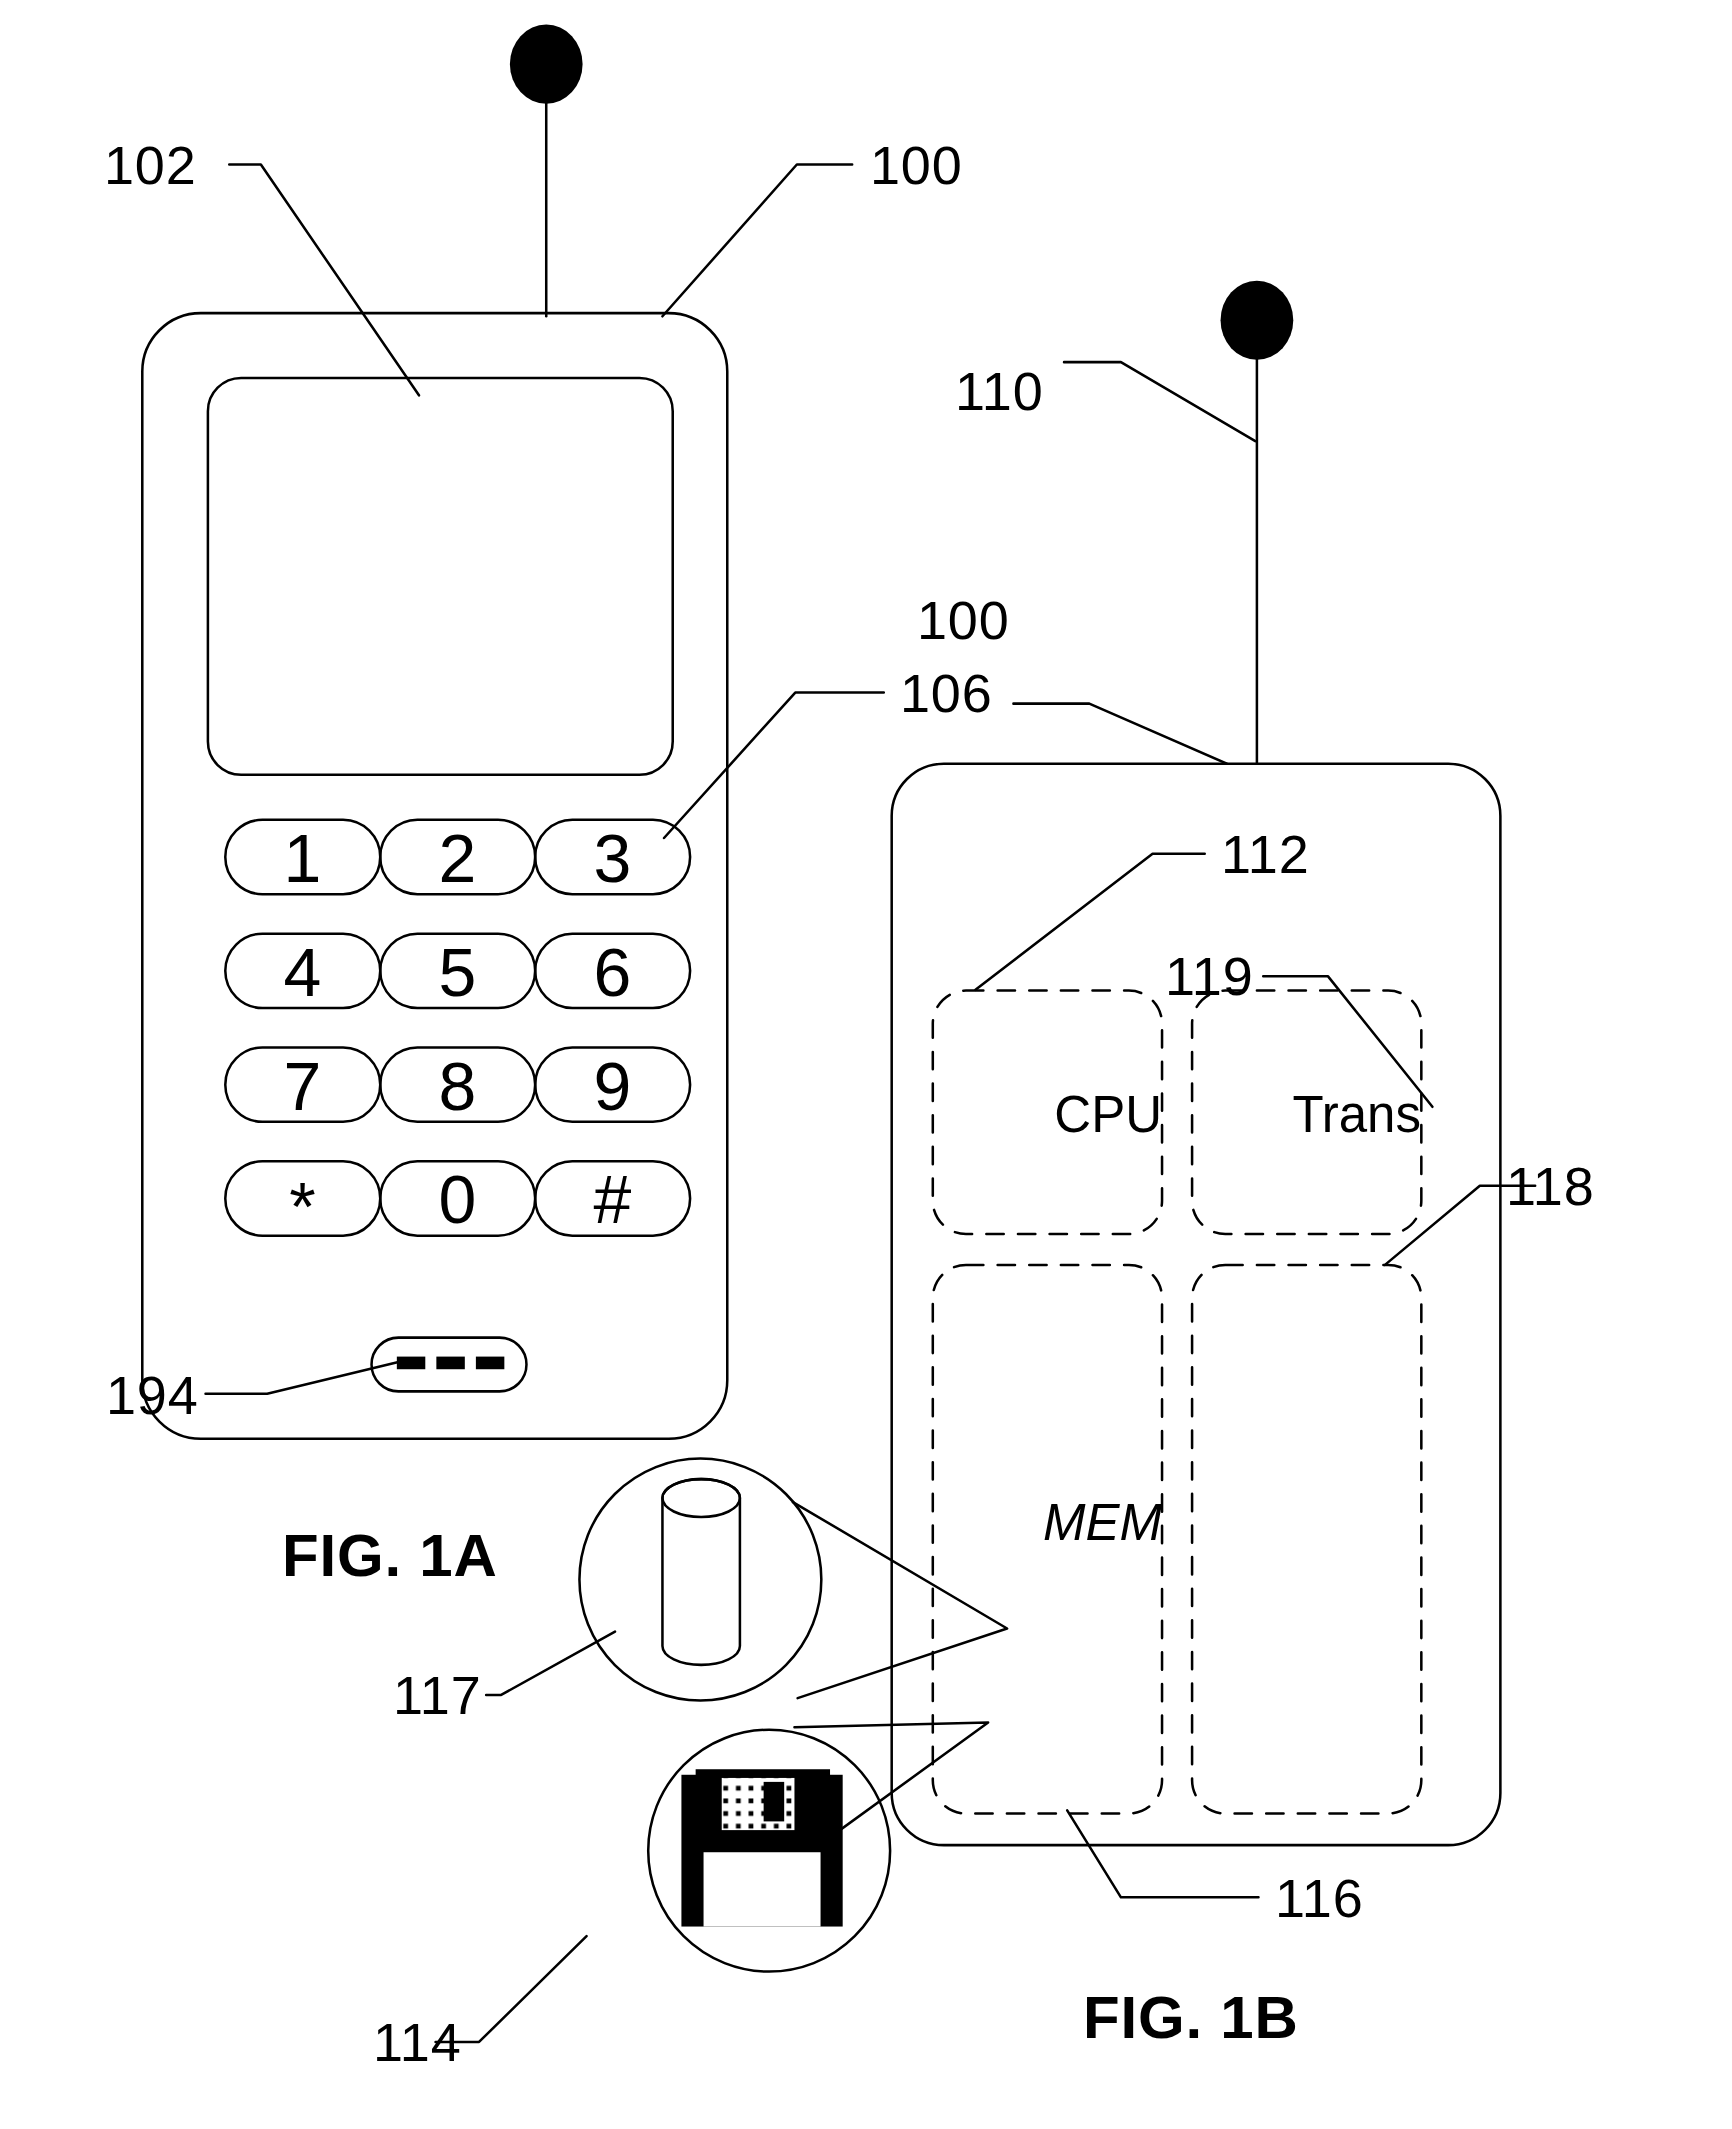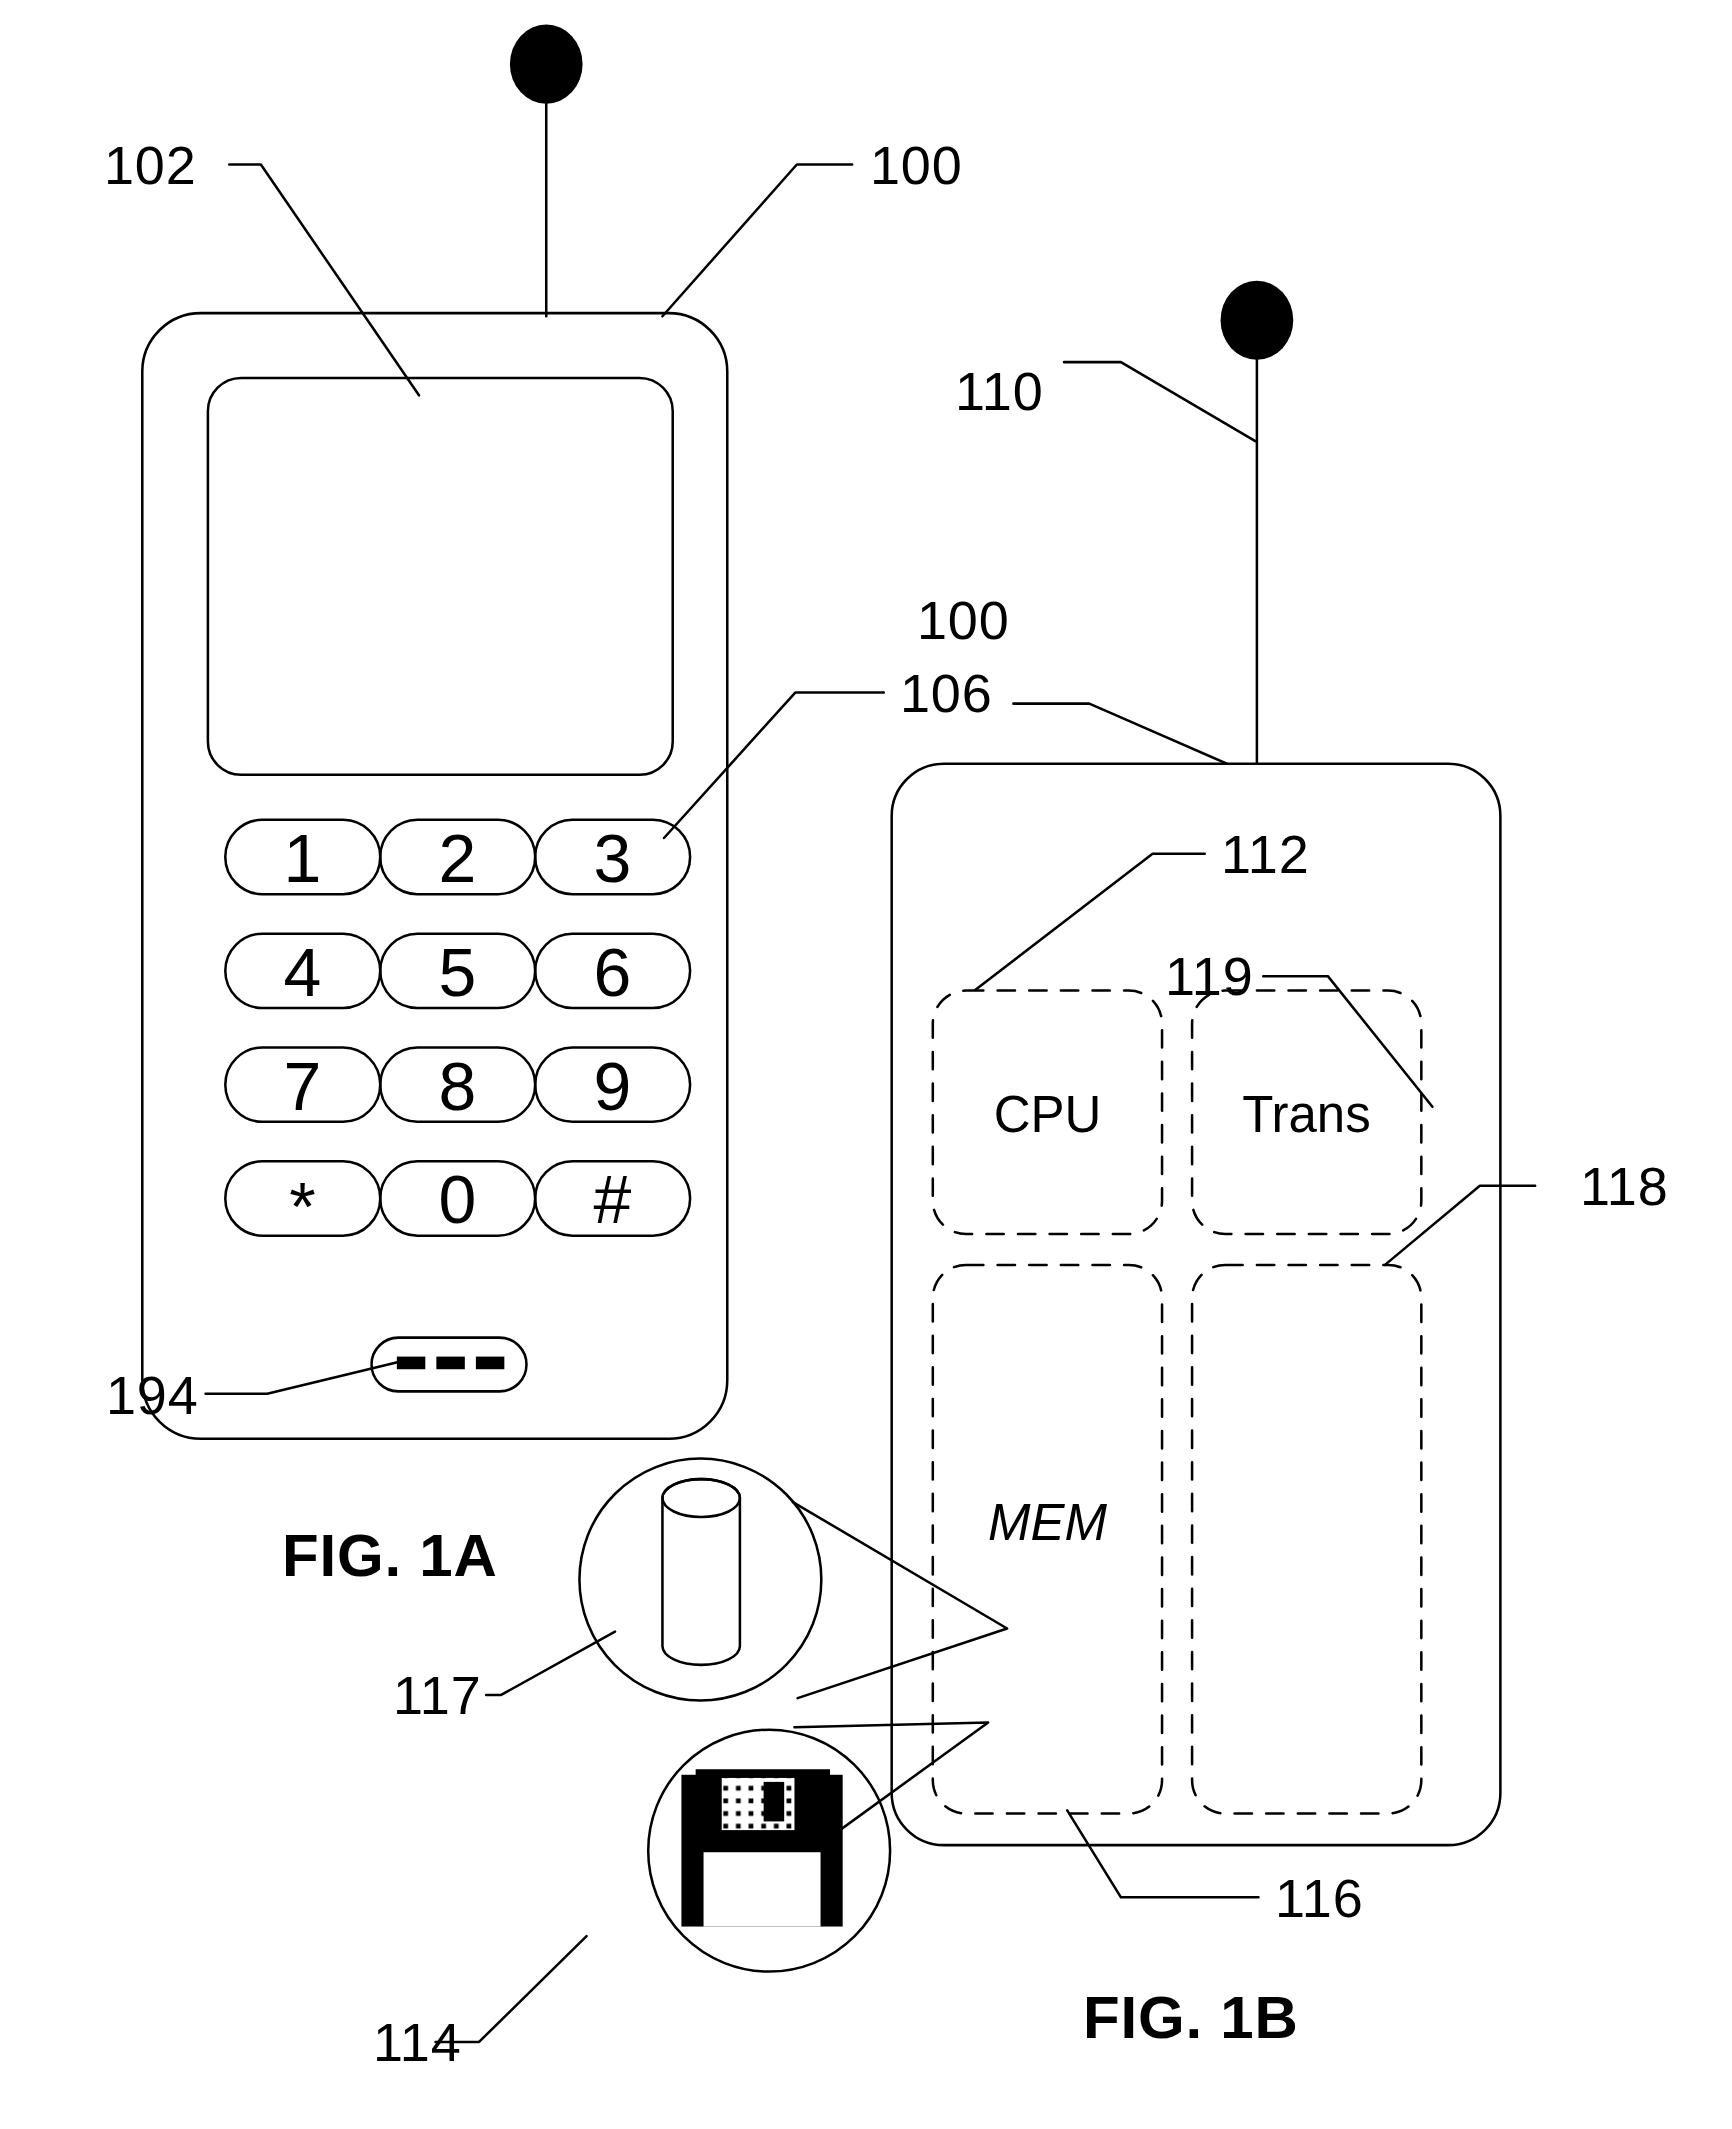--- a/index.html
+++ b/index.html
@@ -42,21 +42,21 @@
     position: absolute;
     font-size: 68px;
     text-align: center;
     line-height: 1;
     color: #000;
     font-family: "Liberation Sans", sans-serif;
   }
   .blocklabel {
     position: absolute;
     font-size: 51px;
-    text-align: center;
+    text-align: right;
     line-height: 1.12;
     color: #000;
     font-family: "Liberation Sans", sans-serif;
   }
 </style>
 </head>
 <body>
 
 <div id="figure-root">
 
@@ -181,21 +181,21 @@
   <div class="keylabel" style="left:225px; top:1172px; width:155px;">*</div>
   <div class="keylabel" style="left:380px; top:1165px; width:155px;">0</div>
   <div class="keylabel" style="left:535px; top:1165px; width:155px;">#</div>
 
   <div class="lbl figcap" style="left:282px; top:1526px;">FIG. 1A</div>
 
   <div class="lbl refnum" style="left:955px; top:364px;">110</div>
   <div class="lbl refnum" style="left:917px; top:593px;">100</div>
   <div class="lbl refnum" style="left:1221px; top:827px;">112</div>
   <div class="lbl refnum" style="left:1129px; top:949px;margin-left:36px;">119</div>
-  <div class="lbl refnum" style="left:1580px; top:1159px;">118</div>
+  <div class="lbl refnum" style="left:1506px; top:1159px;">118</div>
   <div class="lbl refnum" style="left:1275px; top:1871px;">116</div>
   <div class="lbl refnum" style="left:393px; top:1668px;">117</div>
   <div class="lbl refnum" style="left:357px; top:2015px;margin-left:16px;">114</div>
 
   <div class="blocklabel" style="left:933px; top:1086px; width:229px;">CPU</div>
   <div class="blocklabel" style="left:1192px; top:1086px; width:229px;">Trans</div>
   <div class="blocklabel" style="left:933px; top:1494px; width:229px;font-style:italic;">MEM</div>
 
   <div class="lbl figcap" style="left:1083px; top:1988px;">FIG. 1B</div>
 

